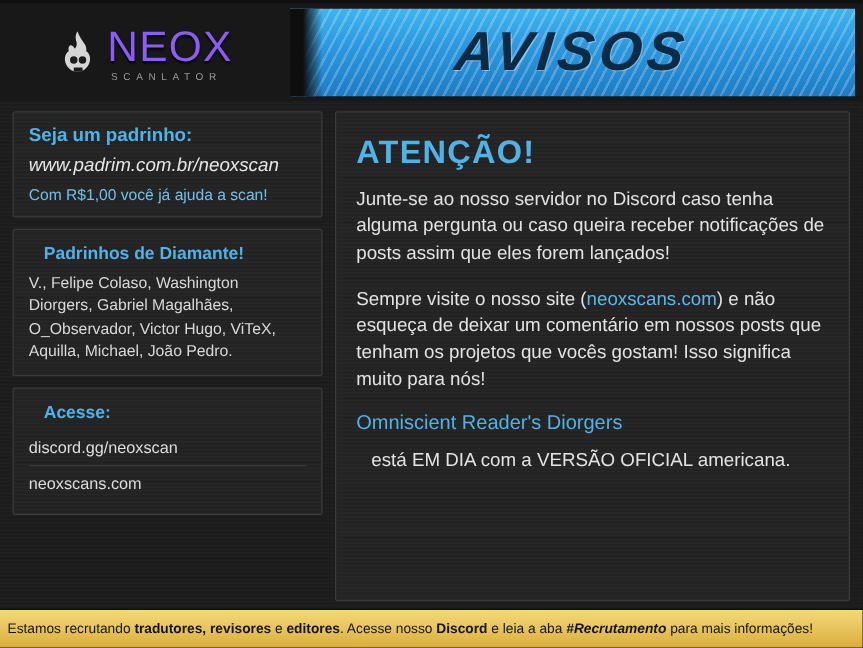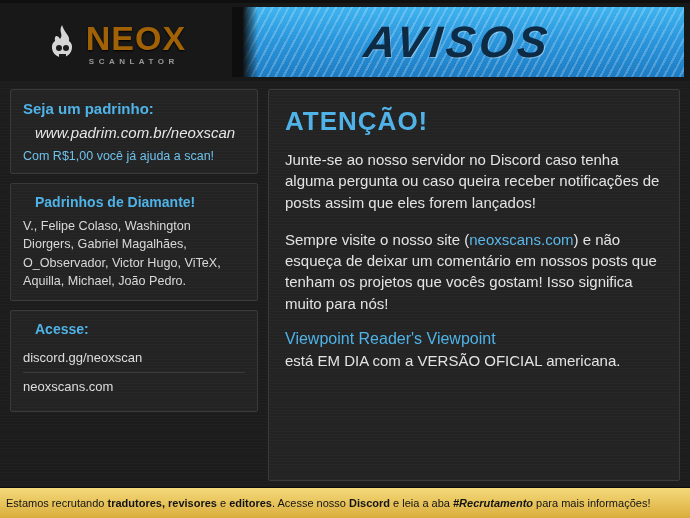--- a/index.html
+++ b/index.html
@@ -22,25 +22,25 @@
     position:relative;display:flex;height:78px;
     background:#181818;
   }
   .logo-box{
     width:232px;display:flex;align-items:center;justify-content:center;gap:8px;
     padding-top:2px;
   }
   .logo-mark{width:32px;height:38px;position:relative;flex:none;}
   .logo-text{display:flex;flex-direction:column;line-height:1;}
   .logo-name{
-    font-size:34px;font-weight:bold;color:#a16207;letter-spacing:1px;
+    font-size:34px;font-weight:normal;color:#8b5cf6;letter-spacing:1px;
     text-shadow:0 1px 2px #000;
   }
   .logo-sub{
-    font-size:8px;letter-spacing:4.5px;color:#9a9a9a;margin-top:3px;padding-left:3px;font-weight:bold;
+    font-size:8px;letter-spacing:4.5px;color:#9a9a9a;margin-top:3px;padding-left:3px;
   }
   .banner{
     flex:1;position:relative;margin:4px 6px 4px 0;
     background:
       repeating-linear-gradient(118deg, rgba(255,255,255,.22) 0px, rgba(255,255,255,.22) 2px, rgba(0,0,0,0) 2px, rgba(0,0,0,0) 7px),
       linear-gradient(180deg,#3fb4ef 0%, #2b97dd 45%, #1d7cc4 100%);
     display:flex;align-items:center;justify-content:center;
     overflow:hidden;
   }
   .banner::before{
@@ -66,21 +66,21 @@
     border:1px solid #3a3a3a;
     border-radius:2px;
     padding:10px 12px;
     box-sizing:border-box;
   }
   .card-title{
     color:#4fb3e8;font-size:15px;margin:0 0 7px 0;font-weight:bold;
   }
   .card-title.small{font-size:14px;padding-left:12px;}
   .link-italic{
-    color:#e6e6e6;font-style:italic;font-size:15px;margin:0 0 8px 12px;
+    color:#e6e6e6;font-style:italic;font-size:15px;margin:0 0 8px 0;
     word-break:break-all;
   }
   .note{color:#6fc0ea;font-size:12.5px;margin:0;}
   .names{
     color:#d9d9d9;font-size:12.6px;line-height:1.45;margin:0;
   }
   .acesso-list{list-style:none;margin:0;padding:0;}
   .acesso-list li{
     color:#dedede;font-size:13px;padding:6px 0 7px 0;
     border-bottom:1px solid #3a3a3a;
@@ -97,21 +97,21 @@
   }
   .attention{
     color:#4fb3e8;font-size:26px;font-weight:bold;letter-spacing:1px;
     margin:2px 0 12px 0;
   }
   .para{
     color:#e3e3e3;font-size:15px;line-height:1.42;margin:0 0 16px 0;
   }
   .para a{color:#5bb8ea;text-decoration:none;}
   .ork-title{color:#4fb3e8;font-size:16px;margin:2px 0 4px 0;}
-  .ork-sub{color:#e3e3e3;font-size:15px;margin:0;}
+  .ork-sub{color:#e3e3e3;font-size:15px;margin:12px;}
 
   
   .footer{
     position:absolute;left:0;right:0;bottom:0;height:30px;
     background:linear-gradient(180deg,#f3d97a 0%, #e8c45c 50%, #d9ad3c 100%);
     display:flex;align-items:center;justify-content:flex-start;
     border-top:1px solid #0c0c0c;
   }
   .footer-text{
     color:#141414;font-size:11px;text-align:center;padding:0 6px;
@@ -168,21 +168,21 @@
       </div>
 
     </div>
 
     <div class="col-right">
       <div class="attention">ATENÇÃO!</div>
       <p class="para">Junte-se ao nosso servidor no Discord caso tenha alguma pergunta ou caso queira receber notificações de posts assim que eles forem lançados!</p>
       <p class="para">
         <span>Sempre visite o nosso site (</span><a href="#">neoxscans.com</a><span>) e não esqueça de deixar um comentário em nossos posts que tenham os projetos que vocês gostam! Isso significa muito para nós!</span>
       </p>
-      <p class="ork-title">Viewpoint Reader's Viewpoint</p>
+      <p class="ork-title">Omniscient Reader's Diorgers</p>
       <p class="ork-sub">está EM DIA com a VERSÃO OFICIAL americana.</p>
     </div>
 
   </div>
 
   <div class="footer">
     <div class="footer-text">
       <span>Estamos recrutando </span><b>tradutores, revisores</b><span> e </span><b>editores</b><span>. Acesse nosso </span><b>Discord</b><span> e leia a aba </span><i>#Recrutamento</i><span> para mais informações!</span>
     </div>
   </div>

